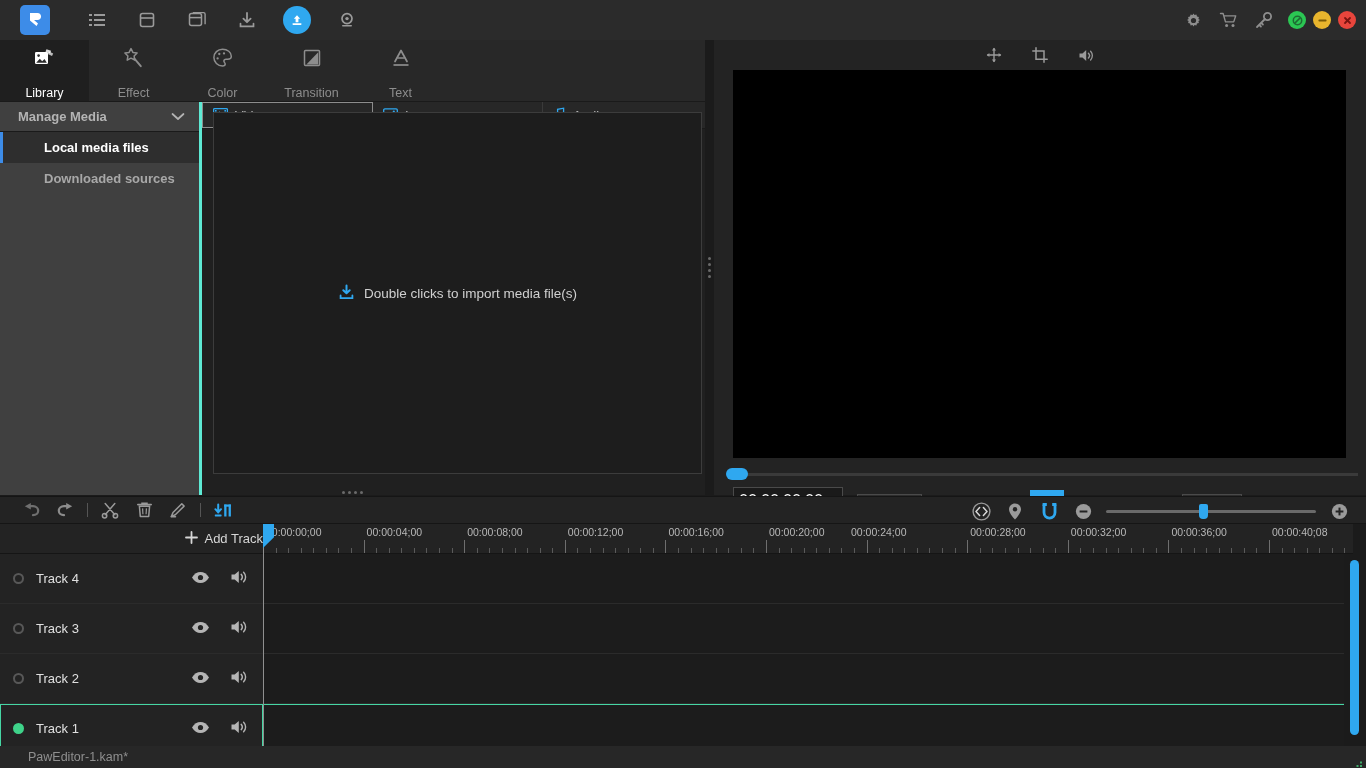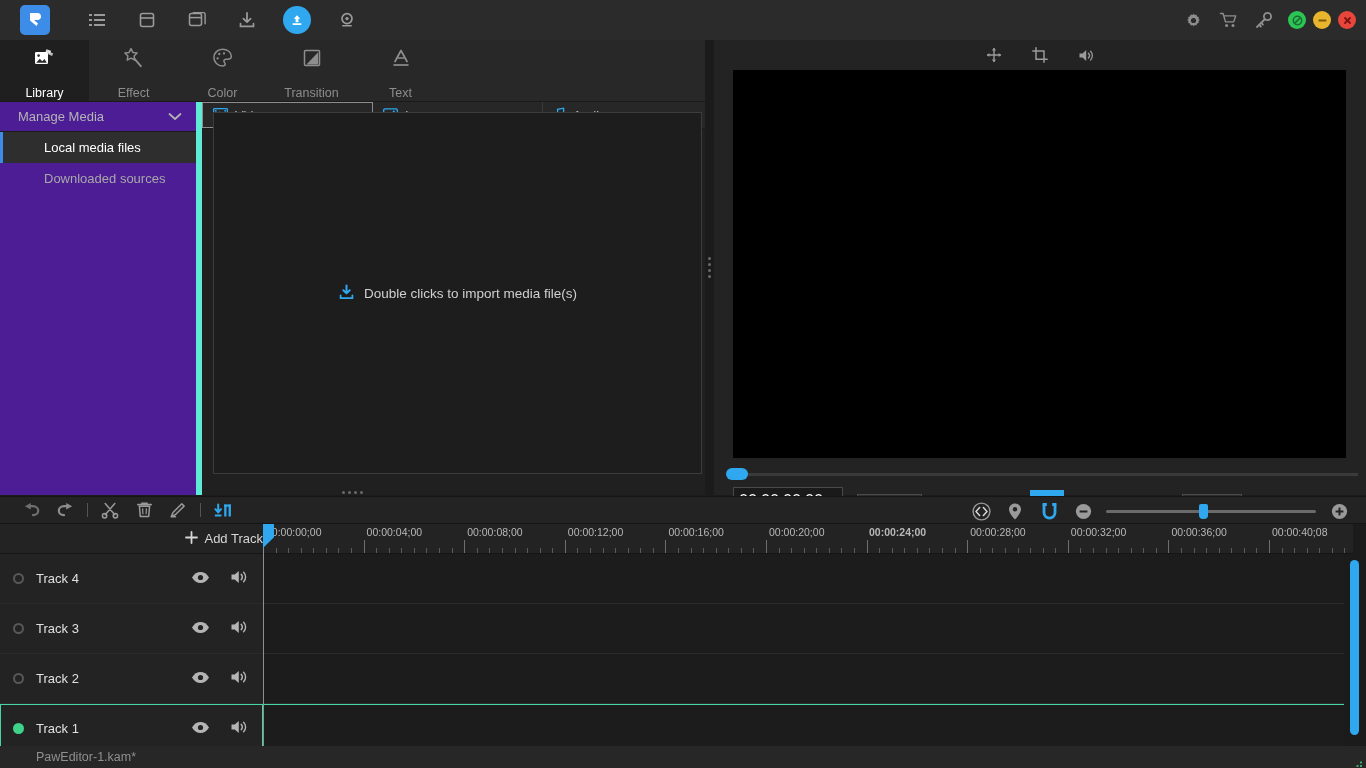--- a/index.html
+++ b/index.html
@@ -43,21 +43,21 @@
   .leftpanel { position:absolute; left:0; top:40px; width:713px; height:455px; background:#232323; }
   .modetabs { height:62px; display:flex; align-items:stretch; background:#282828; border-bottom:1px solid #1a1a1a;}
   .modetab {
     width:89px; display:flex; flex-direction:column; align-items:center; justify-content:center;
     gap:16px; cursor:pointer; color:#8d8d8d; font-size:12.5px; padding-top:4px;
   }
   .modetab.active { background:#1f1f1f; color:#ffffff; }
   .modetab .mt-ico { height:24px; display:flex; align-items:center; justify-content:center; }
 
   .lp-body { display:flex; height:393px; }
-  .lp-side { width:202px; background:#4c1d95; border-right:6px solid #5eead4; }
+  .lp-side { width:202px; background:#404040; border-right:3px solid #5eead4;font-weight:bold; }
   .manage-media {
     height:30px; display:flex; align-items:center; justify-content:space-between;
     padding:0 14px 0 18px; color:#b4b4b4; font-size:13px; border-bottom:1px solid #1a1a1a;
     cursor:pointer;
   }
   .side-item {
     height:31px; display:flex; align-items:center; padding-left:44px; font-size:13px;
     color:#a8a8a8; cursor:pointer; position:relative;
   }
   .side-item.active { background:#2e2e2e; color:#ffffff; }
@@ -162,21 +162,21 @@
 
   .playhead { position:absolute; left:263px; top:524px; width:1px; height:222px; background:#8f8f8f; z-index:6; }
   .playhead .flag { position:absolute; left:0px; top:0px; width:11px; height:24px; background:#2fa8f0;
                     clip-path:polygon(0 0,100% 0,100% 55%,0 100%); }
 
   .vscroll { position:absolute; right:7px; top:560px; width:9px; height:175px; background:#2fa8f0;
              border-radius:5px; cursor:pointer; }
   .tl-right-edge { position:absolute; right:0; top:554px; width:22px; height:192px; background:#1b1b1b; }
 
   .statusbar { position:absolute; left:0; bottom:0; width:1366px; height:22px; background:#272727;
-               display:flex; align-items:center;padding-left:8px; }
+               display:flex; align-items:center; }
   .statusbar .fname { margin-left:28px; color:#8f8f8f; font-size:12.5px; }
   .resize-grip { position:absolute; right:3px; bottom:3px; width:9px; height:9px; }
 </style>
 </head>
 <body>
 
 <div class="app">
 
   <div class="titlebar">
     <div class="logo">
@@ -700,21 +700,21 @@
       <span class="tickmaj" style="left: 503px;"></span>
       <span class="rlabel" style="left: 506px;">00:00:20;00</span>
       <span class="tickmin" style="left: 515.575px;"></span>
       <span class="tickmin" style="left: 528.15px;"></span>
       <span class="tickmin" style="left: 540.725px;"></span>
       <span class="tickmin" style="left: 553.3px;"></span>
       <span class="tickmin" style="left: 565.875px;"></span>
       <span class="tickmin" style="left: 578.45px;"></span>
       <span class="tickmin" style="left: 591.025px;"></span>
       <span class="tickmaj" style="left: 603.6px;"></span>
-      <span class="rlabel" style="left: 606px; font-weight: bold;">00:00:24;00</span>
+      <span class="rlabel" style="left: 588px;">00:00:24;00</span>
       <span class="tickmin" style="left: 616.175px;"></span>
       <span class="tickmin" style="left: 628.75px;"></span>
       <span class="tickmin" style="left: 641.325px;"></span>
       <span class="tickmin" style="left: 653.9px;"></span>
       <span class="tickmin" style="left: 666.475px;"></span>
       <span class="tickmin" style="left: 679.05px;"></span>
       <span class="tickmin" style="left: 691.625px;"></span>
       <span class="tickmaj" style="left: 704.2px;"></span>
       <span class="rlabel" style="left: 707.2px;">00:00:28;00</span>
       <span class="tickmin" style="left: 716.775px;"></span>

